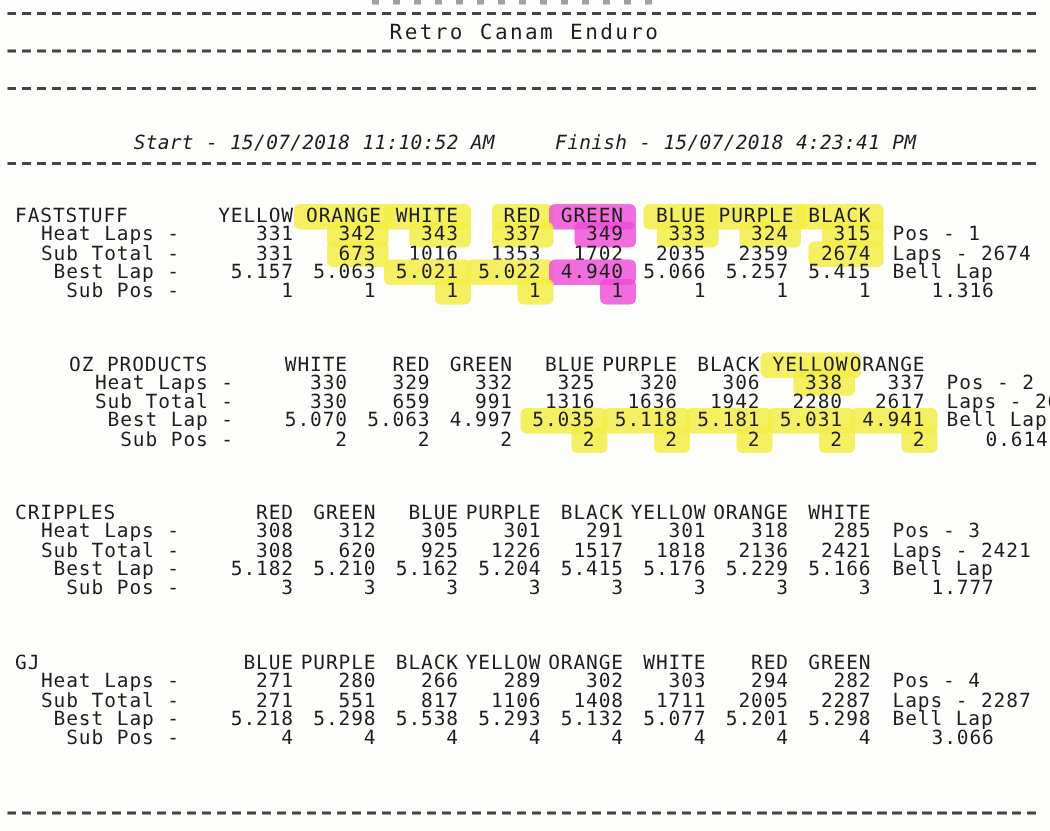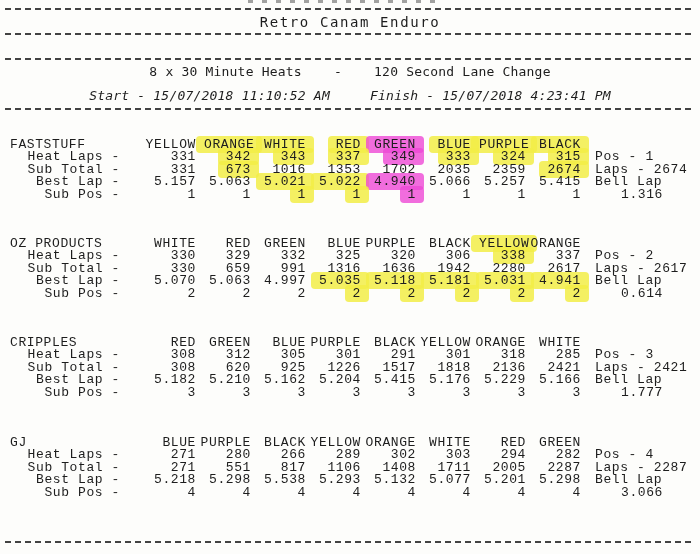--- a/index.html
+++ b/index.html
@@ -33,24 +33,23 @@
   .t-sched{top:88px;font-size:13px;font-style:italic;}
 
   .section{
     position:absolute;left:10px;right:0;
     display:grid;
     grid-template-columns:110px 76px 55px 55px 55px 55px 55px 55px 55px auto;
     grid-auto-rows:12.4px;
     font-size:13px;line-height:12.4px;
     letter-spacing:.6px;
     white-space:pre;
-    font-family:Liberation Mono, monospace;
   }
   #sections .section:nth-child(1){top:139px;}
-  #sections .section:nth-child(2){top:238px;}
+  #sections .section:nth-child(2){top:238px;margin-left:36px;}
   #sections .section:nth-child(3){top:337px;}
   #sections .section:nth-child(4){top:437px;}
   .cell{text-align:right;overflow:visible;}
   .cell.team{text-align:left;}
   .cell.labelc{text-align:right;}
   .cell.rightc{text-align:left;padding-left:14px;}
   .cell.rightc.bell{padding-left:40px;}
   .hl{border-radius:4px;padding:1px 8px;margin:-1px -8px -1px 0;}
   .hl-y{background:rgba(242,237,70,.85);}
   .hl-m{background:rgba(238,73,214,.8);}
@@ -58,21 +57,20 @@
 </head>
 <body>
 
 <div class="page">
   <div class="crop-remnant"></div>
 
   <div class="dash" style="top:8px"></div>
   <div class="center-line t-title">Retro Canam Enduro</div>
   <div class="dash" style="top:33px"></div>
   <div class="dash" style="top:58px"></div>
-  <div class="center-line t-heats">8 x 30 Minute Heats    -    120 Second Lane Change</div>
   <div class="center-line t-sched">Start - 15/07/2018 11:10:52 AM     Finish - 15/07/2018 4:23:41 PM</div>
   <div class="dash" style="top:108px"></div>
 
   <div id="sections">
       <div class="section"><div class="cell team"><span>FASTSTUFF</span></div><div class="cell num"><span>YELLOW</span></div><div class="cell num"><span class="hl hl-y">ORANGE</span></div><div class="cell num"><span class="hl hl-y">WHITE</span></div><div class="cell num"><span class="hl hl-y">RED</span></div><div class="cell num"><span class="hl hl-m">GREEN</span></div><div class="cell num"><span class="hl hl-y">BLUE</span></div><div class="cell num"><span class="hl hl-y">PURPLE</span></div><div class="cell num"><span class="hl hl-y">BLACK</span></div><div class="cell rightc"><span></span></div><div class="cell labelc"><span>Heat Laps -</span></div><div class="cell num"><span>331</span></div><div class="cell num"><span class="hl hl-y">342</span></div><div class="cell num"><span class="hl hl-y">343</span></div><div class="cell num"><span class="hl hl-y">337</span></div><div class="cell num"><span class="hl hl-m">349</span></div><div class="cell num"><span class="hl hl-y">333</span></div><div class="cell num"><span class="hl hl-y">324</span></div><div class="cell num"><span class="hl hl-y">315</span></div><div class="cell rightc"><span>Pos - 1</span></div><div class="cell labelc"><span>Sub Total -</span></div><div class="cell num"><span>331</span></div><div class="cell num"><span class="hl hl-y">673</span></div><div class="cell num"><span>1016</span></div><div class="cell num"><span>1353</span></div><div class="cell num"><span>1702</span></div><div class="cell num"><span>2035</span></div><div class="cell num"><span>2359</span></div><div class="cell num"><span class="hl hl-y">2674</span></div><div class="cell rightc"><span>Laps - 2674</span></div><div class="cell labelc"><span>Best Lap -</span></div><div class="cell num"><span>5.157</span></div><div class="cell num"><span>5.063</span></div><div class="cell num"><span class="hl hl-y">5.021</span></div><div class="cell num"><span class="hl hl-y">5.022</span></div><div class="cell num"><span class="hl hl-m">4.940</span></div><div class="cell num"><span>5.066</span></div><div class="cell num"><span>5.257</span></div><div class="cell num"><span>5.415</span></div><div class="cell rightc"><span>Bell Lap</span></div><div class="cell labelc"><span>Sub Pos -</span></div><div class="cell num"><span>1</span></div><div class="cell num"><span>1</span></div><div class="cell num"><span class="hl hl-y">1</span></div><div class="cell num"><span class="hl hl-y">1</span></div><div class="cell num"><span class="hl hl-m">1</span></div><div class="cell num"><span>1</span></div><div class="cell num"><span>1</span></div><div class="cell num"><span>1</span></div><div class="cell rightc bell"><span>1.316</span></div></div>
       <div class="section"><div class="cell team"><span>OZ PRODUCTS</span></div><div class="cell num"><span>WHITE</span></div><div class="cell num"><span>RED</span></div><div class="cell num"><span>GREEN</span></div><div class="cell num"><span>BLUE</span></div><div class="cell num"><span>PURPLE</span></div><div class="cell num"><span>BLACK</span></div><div class="cell num"><span class="hl hl-y">YELLOW</span></div><div class="cell num"><span>ORANGE</span></div><div class="cell rightc"><span></span></div><div class="cell labelc"><span>Heat Laps -</span></div><div class="cell num"><span>330</span></div><div class="cell num"><span>329</span></div><div class="cell num"><span>332</span></div><div class="cell num"><span>325</span></div><div class="cell num"><span>320</span></div><div class="cell num"><span>306</span></div><div class="cell num"><span class="hl hl-y">338</span></div><div class="cell num"><span>337</span></div><div class="cell rightc"><span>Pos - 2</span></div><div class="cell labelc"><span>Sub Total -</span></div><div class="cell num"><span>330</span></div><div class="cell num"><span>659</span></div><div class="cell num"><span>991</span></div><div class="cell num"><span>1316</span></div><div class="cell num"><span>1636</span></div><div class="cell num"><span>1942</span></div><div class="cell num"><span>2280</span></div><div class="cell num"><span>2617</span></div><div class="cell rightc"><span>Laps - 2617</span></div><div class="cell labelc"><span>Best Lap -</span></div><div class="cell num"><span>5.070</span></div><div class="cell num"><span>5.063</span></div><div class="cell num"><span>4.997</span></div><div class="cell num"><span class="hl hl-y">5.035</span></div><div class="cell num"><span class="hl hl-y">5.118</span></div><div class="cell num"><span class="hl hl-y">5.181</span></div><div class="cell num"><span class="hl hl-y">5.031</span></div><div class="cell num"><span class="hl hl-y">4.941</span></div><div class="cell rightc"><span>Bell Lap</span></div><div class="cell labelc"><span>Sub Pos -</span></div><div class="cell num"><span>2</span></div><div class="cell num"><span>2</span></div><div class="cell num"><span>2</span></div><div class="cell num"><span class="hl hl-y">2</span></div><div class="cell num"><span class="hl hl-y">2</span></div><div class="cell num"><span class="hl hl-y">2</span></div><div class="cell num"><span class="hl hl-y">2</span></div><div class="cell num"><span class="hl hl-y">2</span></div><div class="cell rightc bell"><span>0.614</span></div></div>
       <div class="section"><div class="cell team"><span>CRIPPLES</span></div><div class="cell num"><span>RED</span></div><div class="cell num"><span>GREEN</span></div><div class="cell num"><span>BLUE</span></div><div class="cell num"><span>PURPLE</span></div><div class="cell num"><span>BLACK</span></div><div class="cell num"><span>YELLOW</span></div><div class="cell num"><span>ORANGE</span></div><div class="cell num"><span>WHITE</span></div><div class="cell rightc"><span></span></div><div class="cell labelc"><span>Heat Laps -</span></div><div class="cell num"><span>308</span></div><div class="cell num"><span>312</span></div><div class="cell num"><span>305</span></div><div class="cell num"><span>301</span></div><div class="cell num"><span>291</span></div><div class="cell num"><span>301</span></div><div class="cell num"><span>318</span></div><div class="cell num"><span>285</span></div><div class="cell rightc"><span>Pos - 3</span></div><div class="cell labelc"><span>Sub Total -</span></div><div class="cell num"><span>308</span></div><div class="cell num"><span>620</span></div><div class="cell num"><span>925</span></div><div class="cell num"><span>1226</span></div><div class="cell num"><span>1517</span></div><div class="cell num"><span>1818</span></div><div class="cell num"><span>2136</span></div><div class="cell num"><span>2421</span></div><div class="cell rightc"><span>Laps - 2421</span></div><div class="cell labelc"><span>Best Lap -</span></div><div class="cell num"><span>5.182</span></div><div class="cell num"><span>5.210</span></div><div class="cell num"><span>5.162</span></div><div class="cell num"><span>5.204</span></div><div class="cell num"><span>5.415</span></div><div class="cell num"><span>5.176</span></div><div class="cell num"><span>5.229</span></div><div class="cell num"><span>5.166</span></div><div class="cell rightc"><span>Bell Lap</span></div><div class="cell labelc"><span>Sub Pos -</span></div><div class="cell num"><span>3</span></div><div class="cell num"><span>3</span></div><div class="cell num"><span>3</span></div><div class="cell num"><span>3</span></div><div class="cell num"><span>3</span></div><div class="cell num"><span>3</span></div><div class="cell num"><span>3</span></div><div class="cell num"><span>3</span></div><div class="cell rightc bell"><span>1.777</span></div></div>
       <div class="section"><div class="cell team"><span>GJ</span></div><div class="cell num"><span>BLUE</span></div><div class="cell num"><span>PURPLE</span></div><div class="cell num"><span>BLACK</span></div><div class="cell num"><span>YELLOW</span></div><div class="cell num"><span>ORANGE</span></div><div class="cell num"><span>WHITE</span></div><div class="cell num"><span>RED</span></div><div class="cell num"><span>GREEN</span></div><div class="cell rightc"><span></span></div><div class="cell labelc"><span>Heat Laps -</span></div><div class="cell num"><span>271</span></div><div class="cell num"><span>280</span></div><div class="cell num"><span>266</span></div><div class="cell num"><span>289</span></div><div class="cell num"><span>302</span></div><div class="cell num"><span>303</span></div><div class="cell num"><span>294</span></div><div class="cell num"><span>282</span></div><div class="cell rightc"><span>Pos - 4</span></div><div class="cell labelc"><span>Sub Total -</span></div><div class="cell num"><span>271</span></div><div class="cell num"><span>551</span></div><div class="cell num"><span>817</span></div><div class="cell num"><span>1106</span></div><div class="cell num"><span>1408</span></div><div class="cell num"><span>1711</span></div><div class="cell num"><span>2005</span></div><div class="cell num"><span>2287</span></div><div class="cell rightc"><span>Laps - 2287</span></div><div class="cell labelc"><span>Best Lap -</span></div><div class="cell num"><span>5.218</span></div><div class="cell num"><span>5.298</span></div><div class="cell num"><span>5.538</span></div><div class="cell num"><span>5.293</span></div><div class="cell num"><span>5.132</span></div><div class="cell num"><span>5.077</span></div><div class="cell num"><span>5.201</span></div><div class="cell num"><span>5.298</span></div><div class="cell rightc"><span>Bell Lap</span></div><div class="cell labelc"><span>Sub Pos -</span></div><div class="cell num"><span>4</span></div><div class="cell num"><span>4</span></div><div class="cell num"><span>4</span></div><div class="cell num"><span>4</span></div><div class="cell num"><span>4</span></div><div class="cell num"><span>4</span></div><div class="cell num"><span>4</span></div><div class="cell num"><span>4</span></div><div class="cell rightc bell"><span>3.066</span></div></div>
     </div>
 

